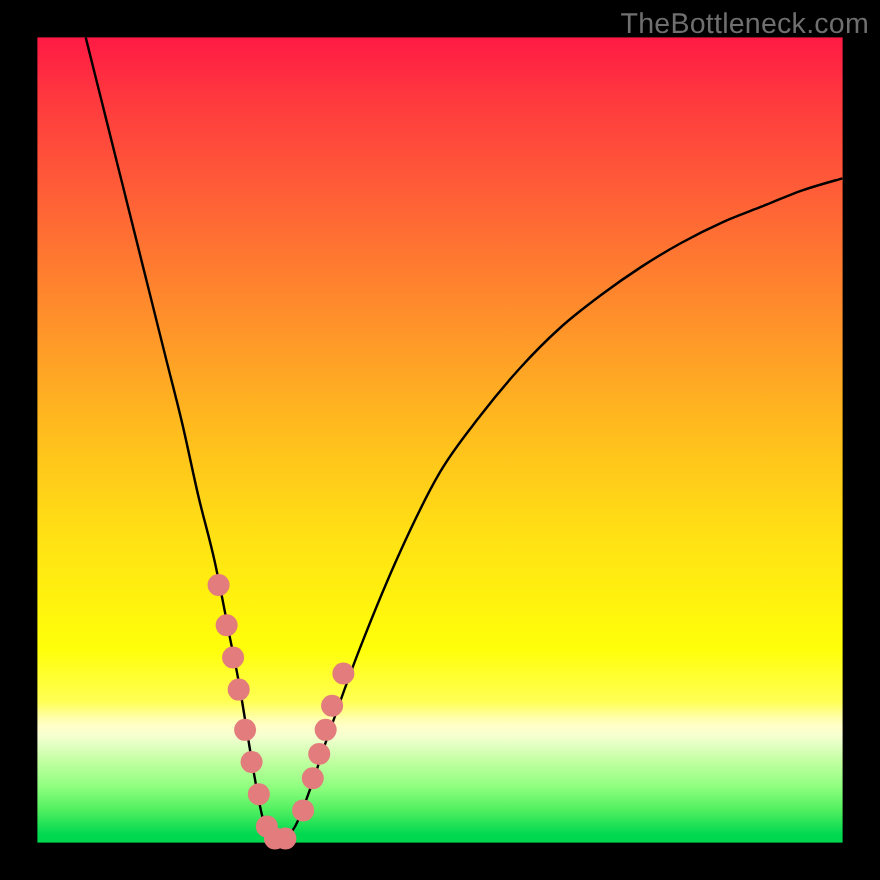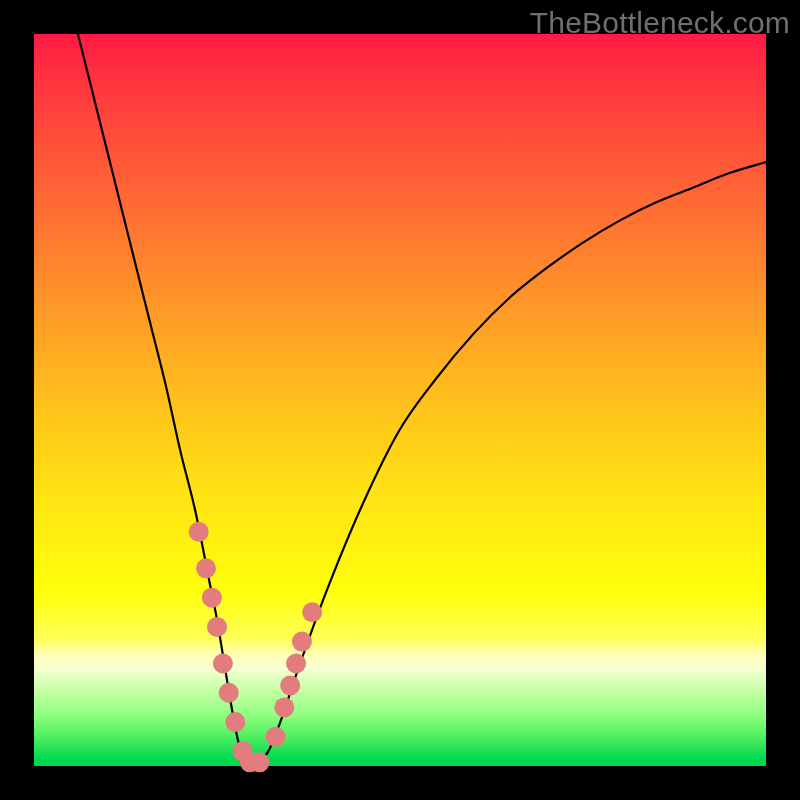--- a/index.html
+++ b/index.html
@@ -42,21 +42,21 @@
       #50ef60 96%,
       #00d850 99%,
       #00d850 100%
     );
   }
   .watermark {
     position: absolute;
     top: 6px;
     right: 10px;
     color: #6f6f6f;
-    font-size: 30px;
+    font-size: 26px;
     font-weight: 500;
     letter-spacing: 0.2px;
     user-select: none;
   }
   svg.curve {
     position: absolute;
     left: 0;
     top: 0;
     width: 732px;
     height: 732px;

